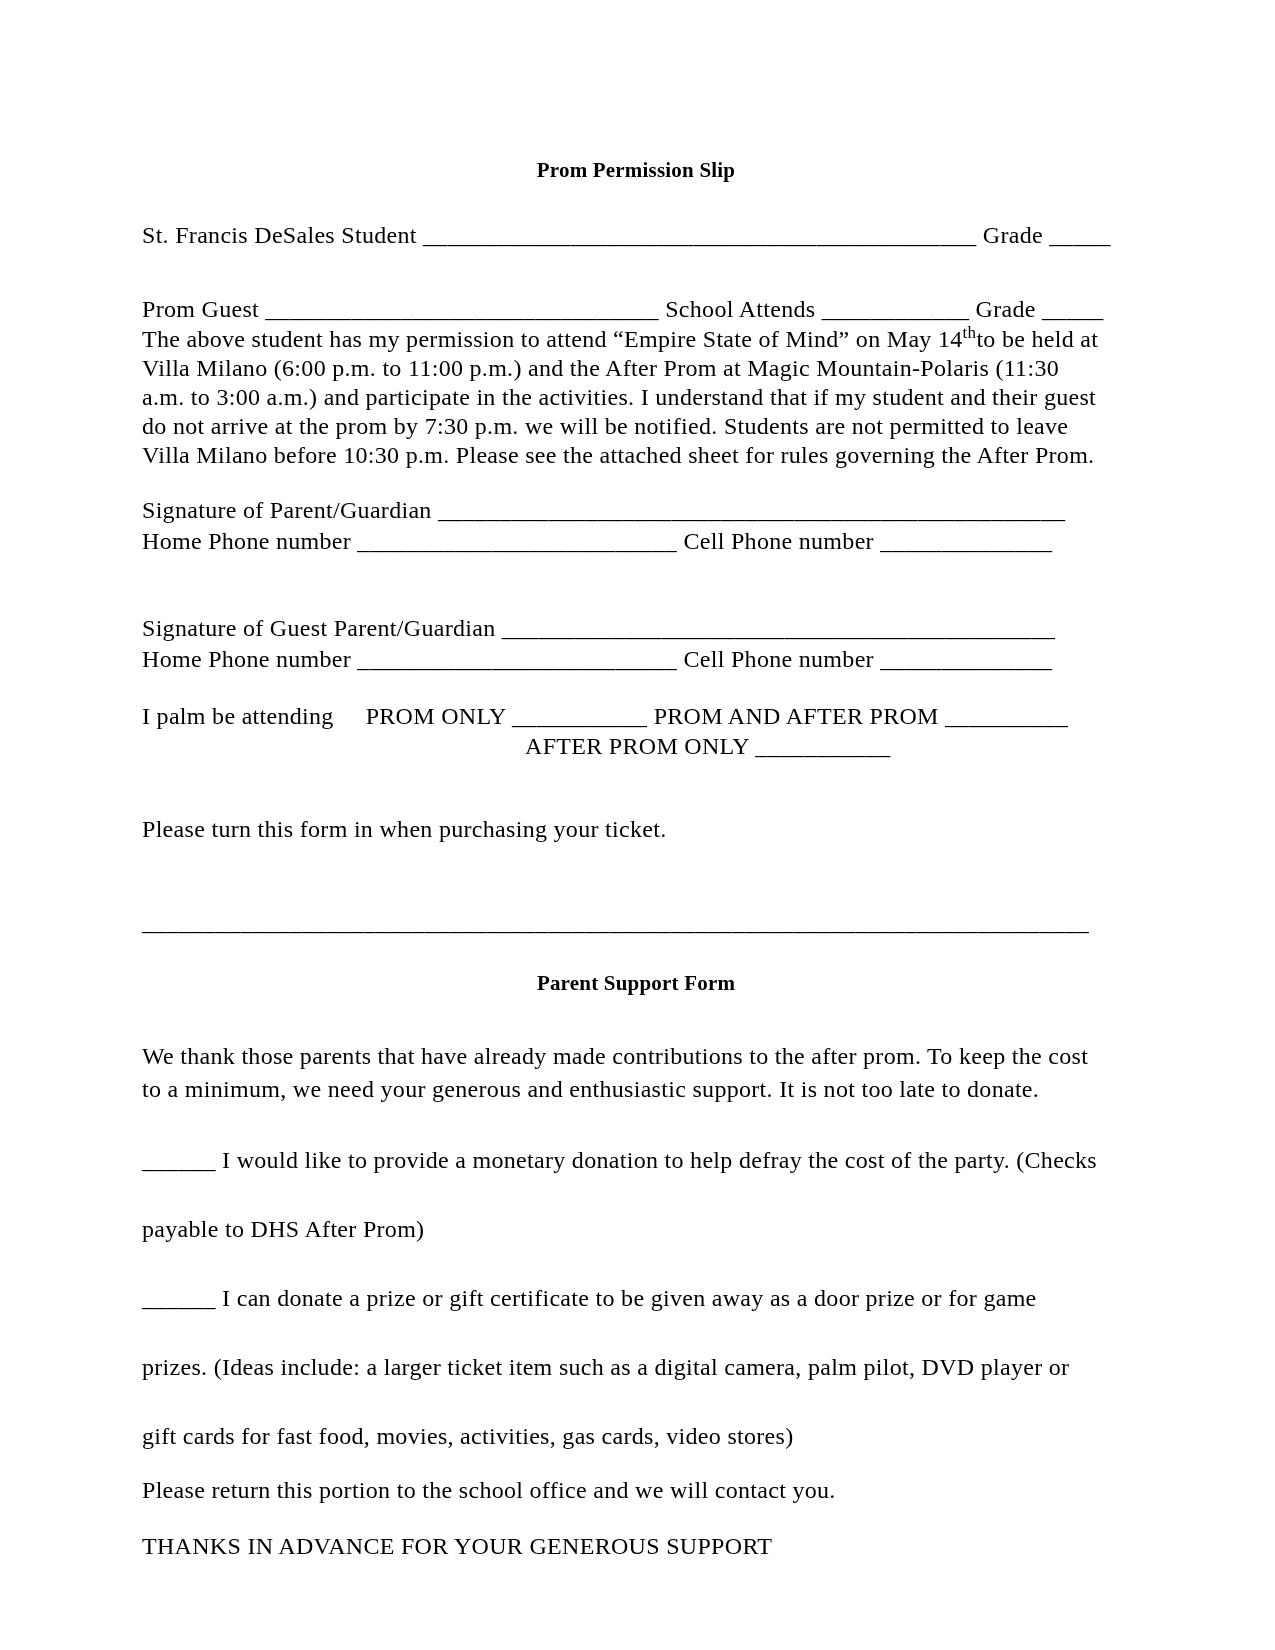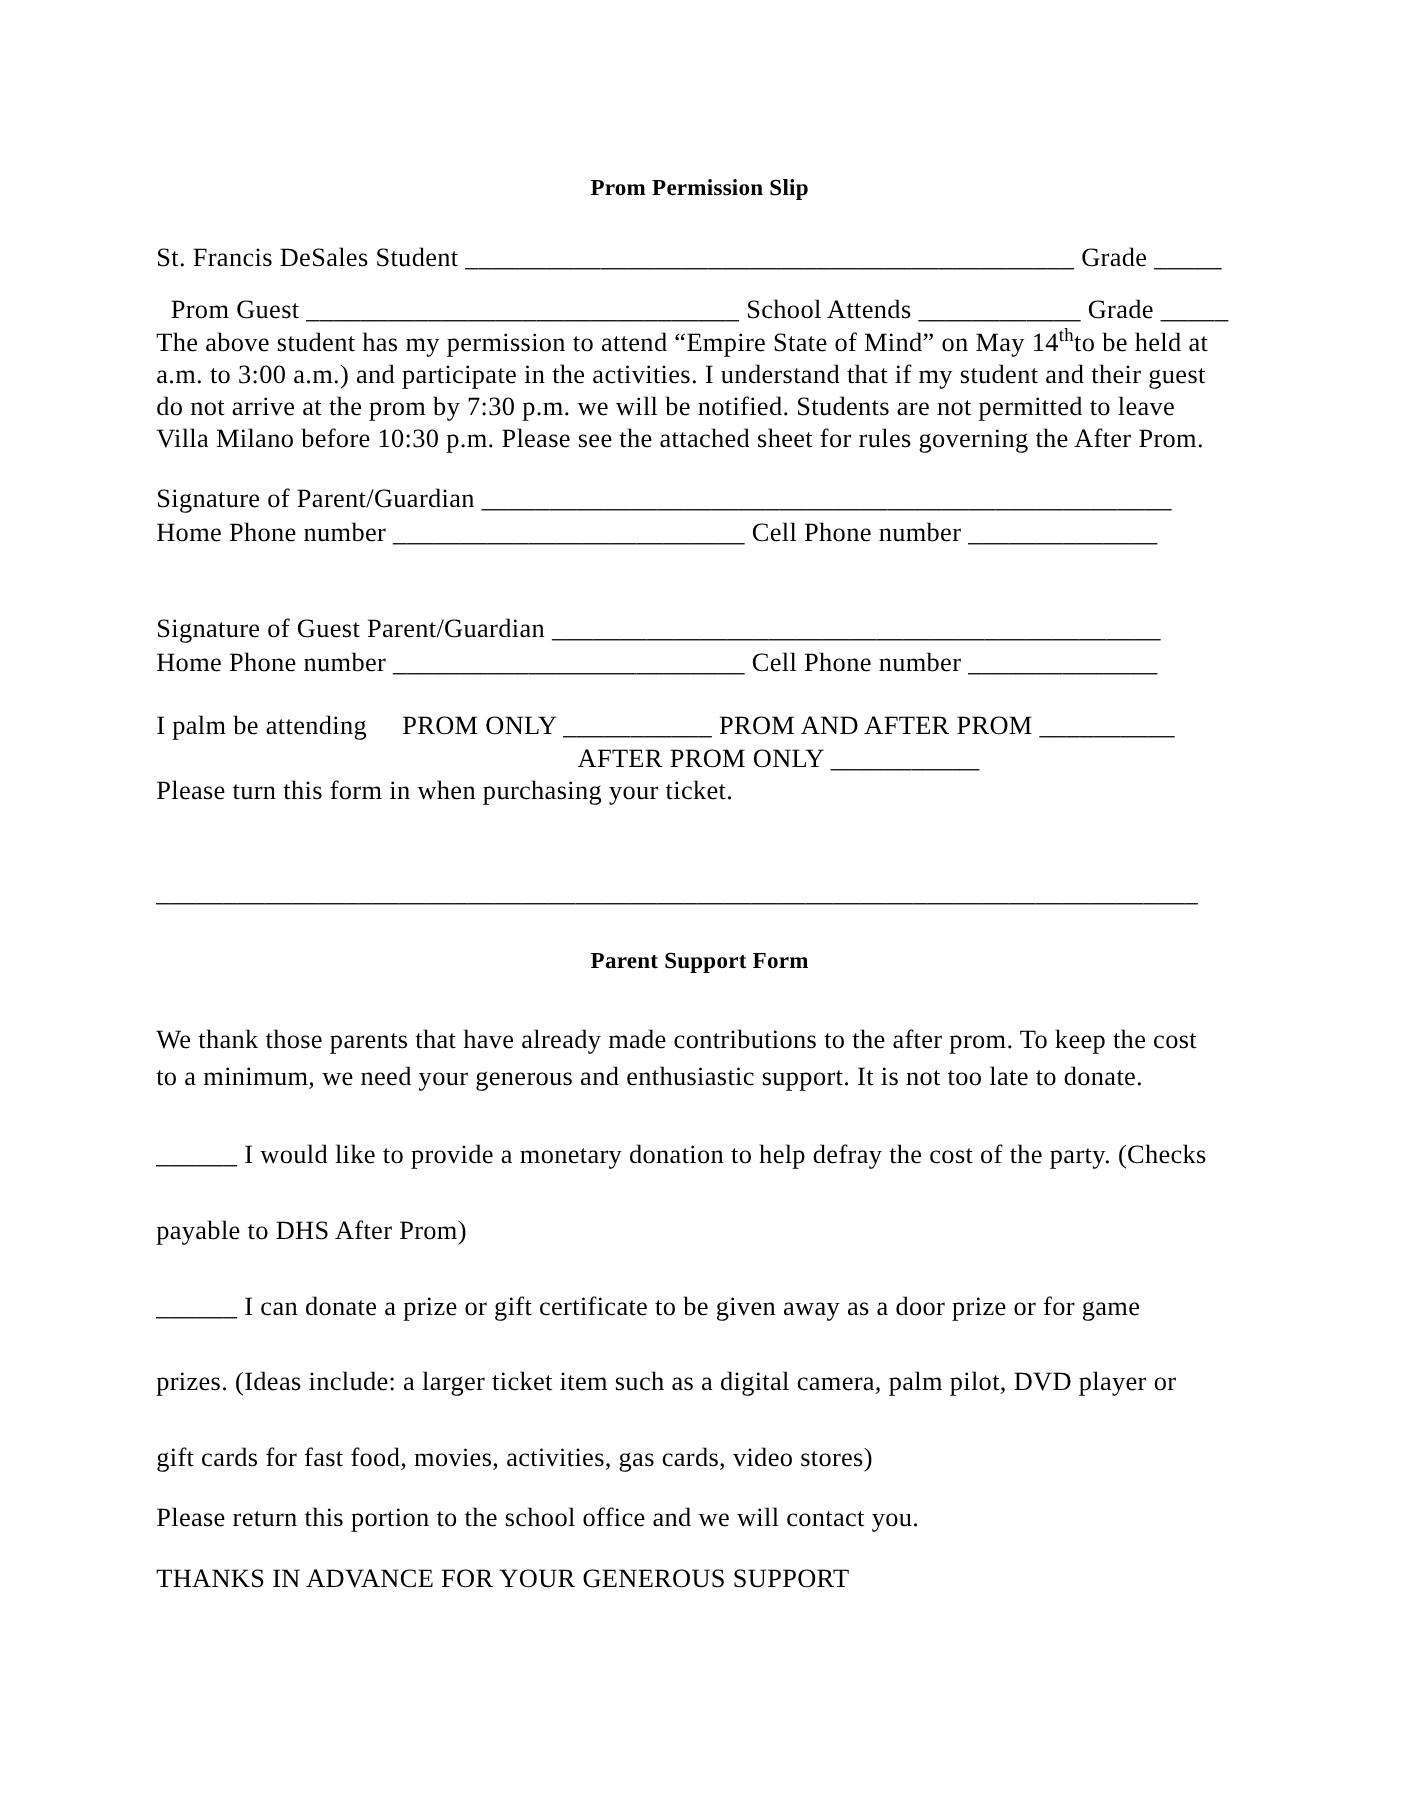--- a/index.html
+++ b/index.html
@@ -25,36 +25,36 @@
   }
   .doc-title {
     font-size: 21px;
     font-weight: bold;
     text-align: center;
     line-height: 38px;
     white-space: pre;
     letter-spacing: 0.2px;
   }
   .l-student   { margin-top: 32px; }
-  .l-guest     { margin-top: 18px; text-align: center; }
+  .l-guest     { margin-top: 45px; }
   .para        { margin-top: 1px; }
   .para .line  { line-height: 29px; }
   sup.ord {
     font-size: 17px;
     vertical-align: super;
     line-height: 0;
   }
   .sig-block1  { margin-top: 25px; }
   .sig-block2  { margin-top: 56px; }
   .sig-block .line { line-height: 31px; }
   .attending   { margin-top: 26px; }
   .attending .line { line-height: 30px; }
   .attending-options { display: inline-block; margin-left: 32px; }
   .after-prom-line { padding-left: 383px; }
-  .turn-note   { }
+  .turn-note   { margin-top: 54px; }
   .separator   { margin-top: 64px; }
   .title2      { margin-top: 27px; }
   .intro       { margin-top: 38px; }
   .intro .line { line-height: 33px; }
   .donation    { margin-top: 20px; }
   .donation .line { line-height: 30px; margin-top: 39px; }
   .parent-name { margin-top: 29px; line-height: 30px; }
   .return-note { margin-top: 24px; line-height: 30px; }
   .thanks      { margin-top: 26px; line-height: 30px; }
 </style>
@@ -64,20 +64,21 @@
 <div class="content">
 
   <div class="doc-title">Prom Permission Slip</div>
 
   <div class="line l-student">St. Francis DeSales Student _____________________________________________ Grade _____</div>
 
   <div class="line l-guest">Prom Guest ________________________________ School Attends ____________ Grade _____</div>
 
   <div class="para">
     <div class="line"><span>The above student has my permission to attend “Empire State of Mind” on May 14</span><sup class="ord">th</sup><span>to be held at</span></div>
+    <div class="line">Villa Milano (6:00 p.m. to 11:00 p.m.) and the After Prom at Magic Mountain-Polaris (11:30</div>
     <div class="line">a.m. to 3:00 a.m.) and participate in the activities. I understand that if my student and their guest</div>
     <div class="line">do not arrive at the prom by 7:30 p.m. we will be notified. Students are not permitted to leave</div>
     <div class="line">Villa Milano before 10:30 p.m. Please see the attached sheet for rules governing the After Prom.</div>
   </div>
 
   <div class="sig-block sig-block1">
     <div class="line">Signature of Parent/Guardian ___________________________________________________</div>
     <div class="line">Home Phone number __________________________ Cell Phone number ______________</div>
   </div>
 

